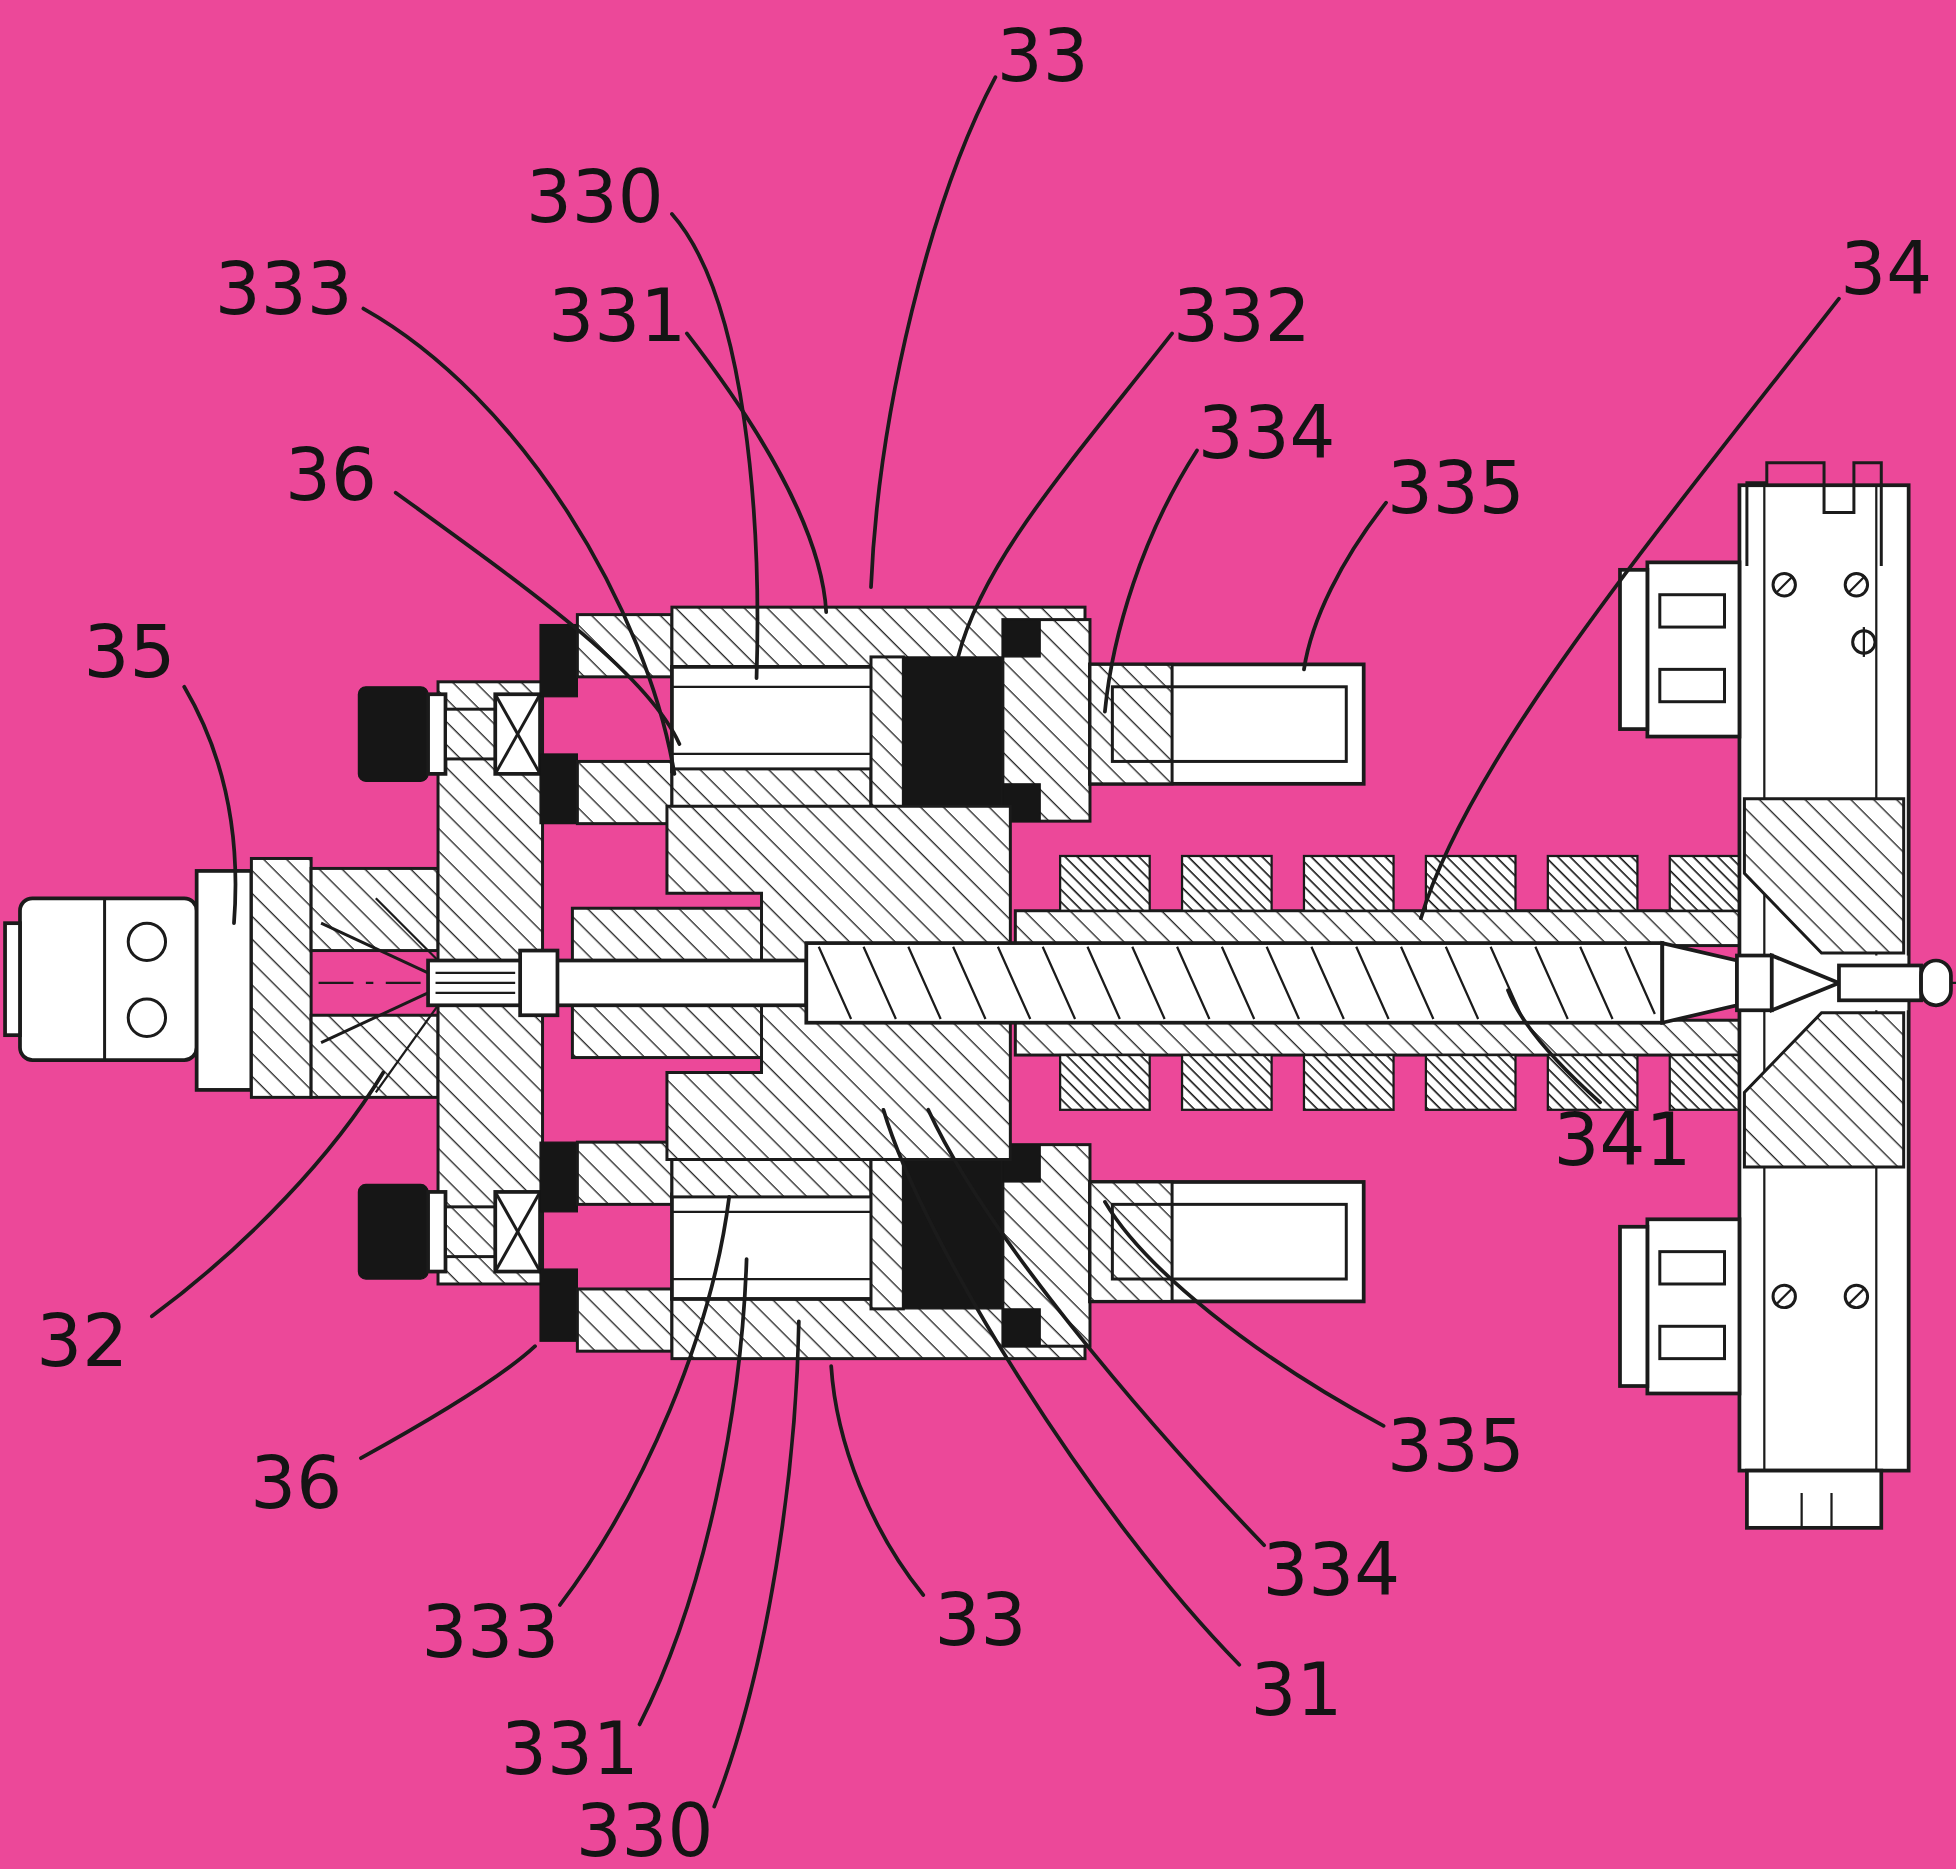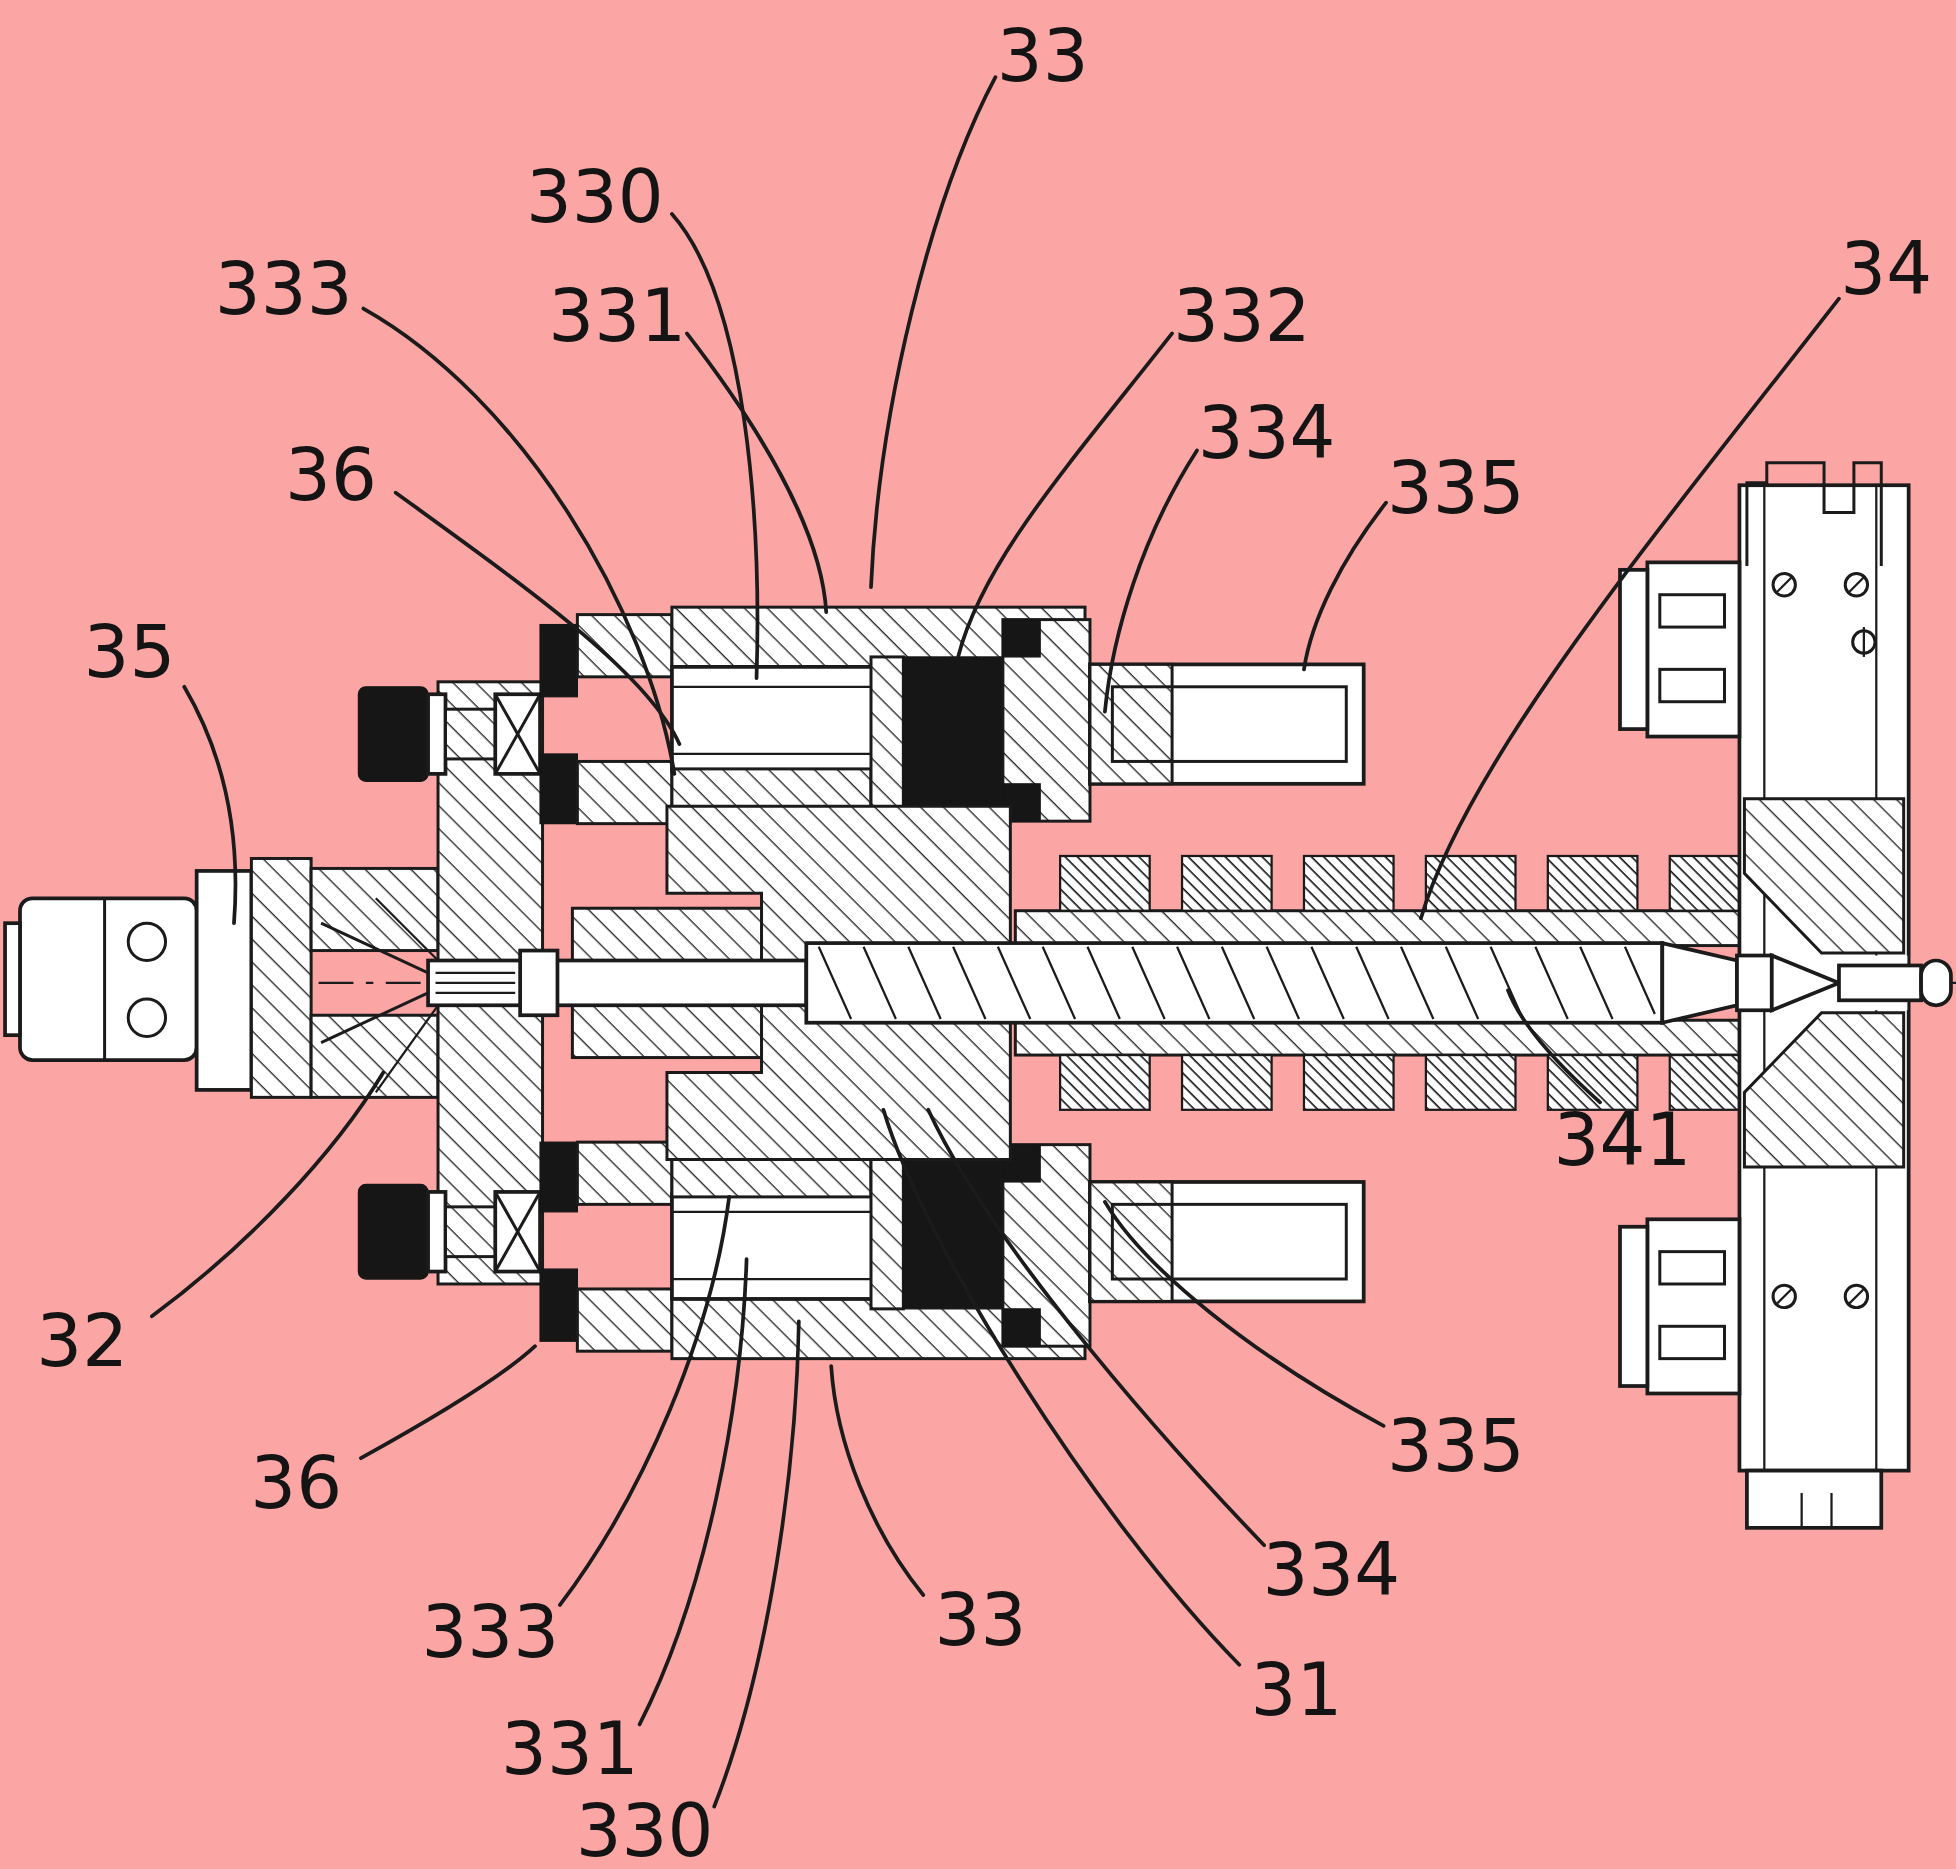--- a/index.html
+++ b/index.html
@@ -1,17 +1,17 @@
 <!DOCTYPE html>
 <html><head>
 <meta charset="utf-8">
 <style>
   *{box-sizing:border-box}
   html,body{margin:0;padding:0;background:#ffffff}
-  .stage{position:relative;width:1956px;height:1870px;background:#fca5a5;overflow:hidden}
+  .stage{position:relative;width:1956px;height:1870px;background:#ec4899;overflow:hidden}
   svg{display:block}
   svg text{font-family:"DejaVu Sans","Liberation Sans",sans-serif;font-size:58px;fill:#141414;text-anchor:middle}
   .leader{fill:none;stroke:#1b1b1b;stroke-width:3;stroke-linecap:round}
   .ol{fill:#ffffff;stroke:#1b1b1b;stroke-width:3}
   .ol2{fill:none;stroke:#1b1b1b;stroke-width:2.4}
   .hz{fill:url(#hatch);stroke:#1b1b1b;stroke-width:2.4}
   .dz{fill:url(#dense);stroke:#1b1b1b;stroke-width:1.8}
   .blk{fill:#161616;stroke:#161616;stroke-width:1}
   .thin{stroke:#1b1b1b;stroke-width:1.8;fill:none}
   .wh{fill:#ffffff;stroke:none}

